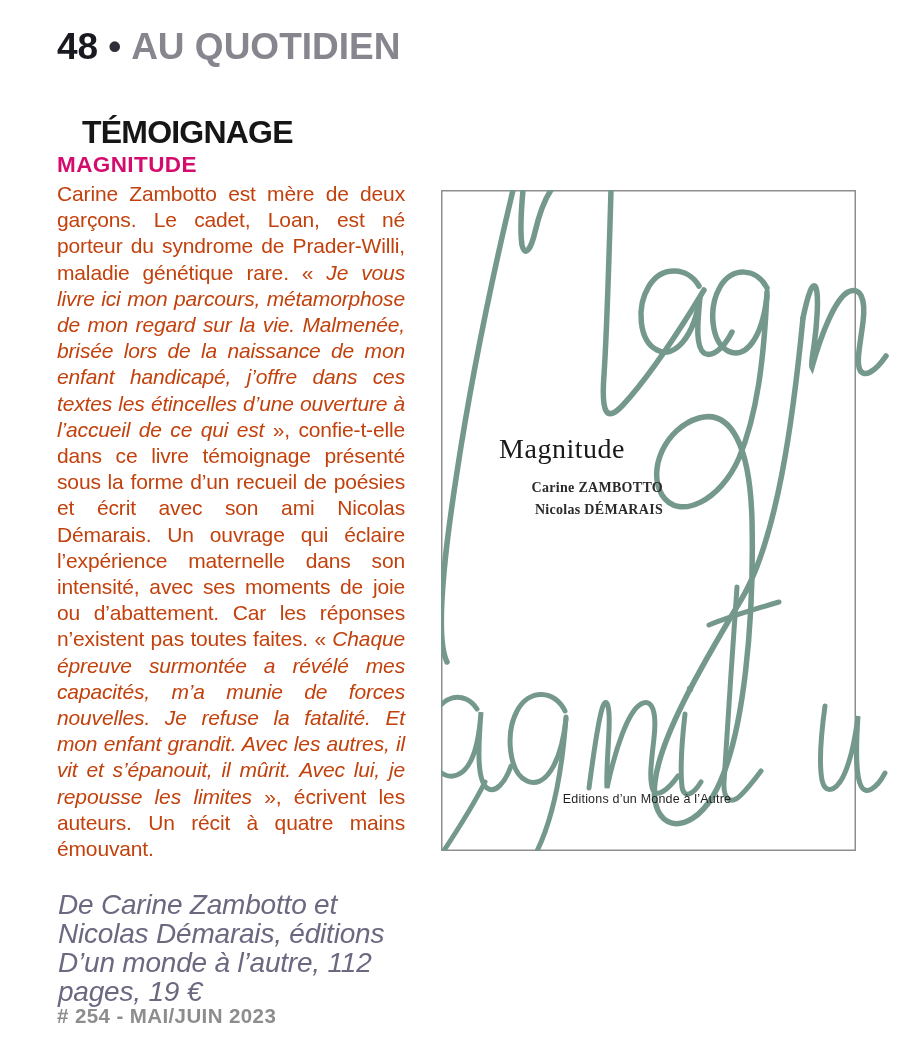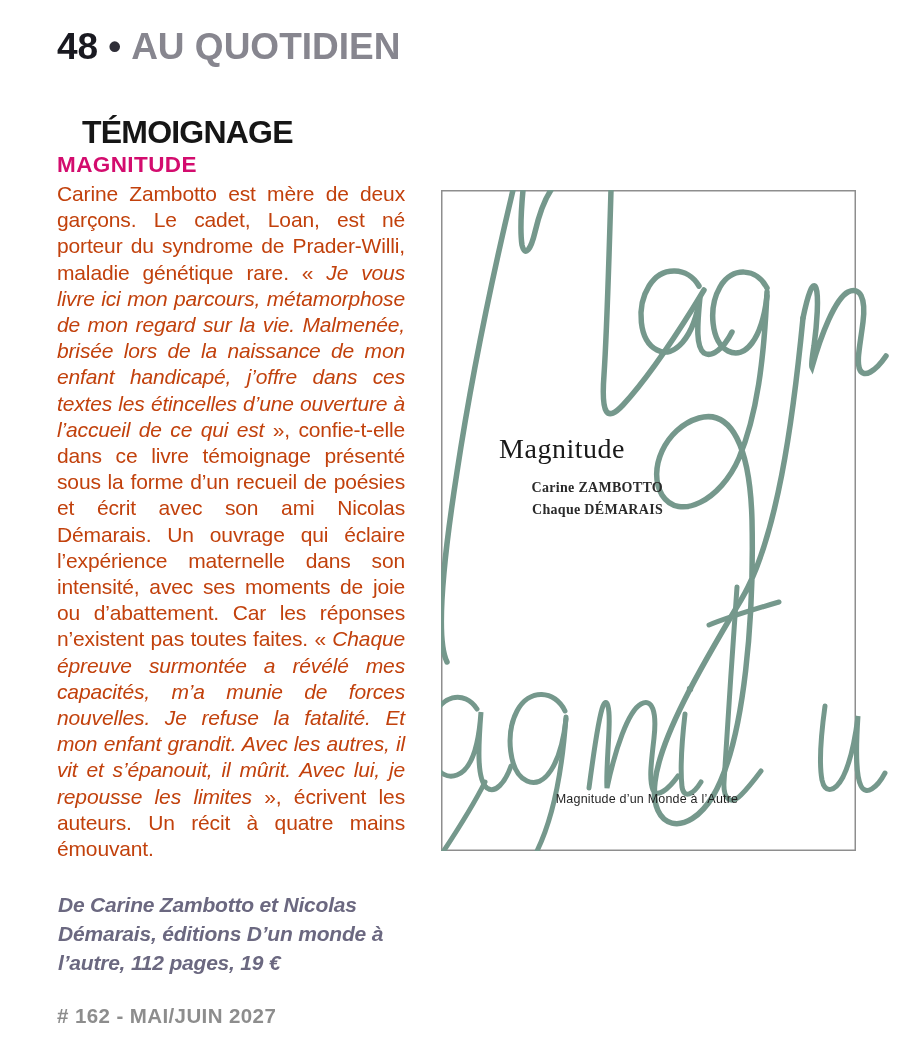--- a/index.html
+++ b/index.html
@@ -14,21 +14,21 @@
 
   .kicker{position:absolute;left:56px;top:114px;font-size:32px;font-weight:700;color:#161616;letter-spacing:-0.8px;margin-left:26px;}
   .article-title{position:absolute;left:57px;top:152px;font-size:22.5px;font-weight:700;color:#d30c6e;letter-spacing:0.4px;}
 
   .body-text{position:absolute;left:57px;top:181px;width:348px;
     font-size:21px;line-height:26.2px;color:#c2410c;text-align:justify;
     letter-spacing:-0.15px;hyphens:auto;-webkit-hyphens:auto;}
   .body-text .it{font-style:italic;}
 
   .credit{position:absolute;left:58px;top:890px;width:345px;
-    font-size:21px;line-height:29px;font-style:italic;font-weight:700;color:#6b6880;letter-spacing:-0.2px;}
+    font-size:28px;line-height:29px;font-style:italic;font-weight:400;color:#6b6880;letter-spacing:-0.2px;}
 
   .issue-footer{position:absolute;left:57px;top:1004px;font-size:20.5px;font-weight:700;color:#8d8d8d;letter-spacing:0.4px;}
 
   
   .cover{position:absolute;left:441px;top:190px;width:452px;height:661px;}
   .cover svg{position:absolute;left:0;top:0;display:block;}
   .cover-title{position:absolute;left:20px;top:243px;width:202px;text-align:center;
     font-family:"Liberation Serif",serif;font-size:28px;color:#191919;letter-spacing:0.5px;}
   .cover-authors{position:absolute;left:20px;top:287px;width:202px;text-align:right;
     font-family:"Liberation Serif",serif;font-size:14px;font-weight:700;line-height:22px;color:#2a2a2a;letter-spacing:0.3px;}
@@ -44,21 +44,21 @@
     <span class="num">48</span><span class="dot">•</span><span class="section">AU QUOTIDIEN</span>
   </div>
 
   <div class="kicker">TÉMOIGNAGE</div>
   <div class="article-title">MAGNITUDE</div>
 
   <div class="body-text"><span>Carine Zambotto est mère de deux garçons. Le cadet, Loan, est né porteur du syndrome de Prader-Willi, maladie génétique rare. « </span><span class="it">Je vous livre ici mon parcours, métamorphose de mon regard sur la vie. Malmenée, brisée lors de la naissance de mon enfant handicapé, j’offre dans ces textes les étincelles d’une ouverture à l’accueil de ce qui est</span><span> », confie-t-elle dans ce livre témoignage présenté sous la forme d’un recueil de poésies et écrit avec son ami Nicolas Démarais. Un ouvrage qui éclaire l’expérience maternelle dans son intensité, avec ses moments de joie ou d’abattement. Car les réponses n’existent pas toutes faites. « </span><span class="it">Chaque épreuve surmontée a révélé mes capacités, m’a munie de forces nouvelles. Je refuse la fatalité. Et mon enfant grandit. Avec les autres, il vit et s’épanouit, il mûrit. Avec lui, je repousse les limites</span><span> », écrivent les auteurs. Un récit à quatre mains émouvant.</span></div>
 
   <div class="credit">De Carine Zambotto et Nicolas Démarais, éditions D’un monde à l’autre, 112 pages, 19 €</div>
 
-  <div class="issue-footer"># 162 - MAI/JUIN 2027</div>
+  <div class="issue-footer"># 254 - MAI/JUIN 2023</div>
 
   <div class="cover">
     <svg width="452" height="661" viewBox="0 0 452 661" aria-hidden="true">
       <rect x="0.75" y="0.75" width="413.5" height="659.5" fill="#ffffff" stroke="#8e8e8e" stroke-width="1.5"></rect>
 
       <g fill="none" stroke="#75988c" stroke-width="5.5" stroke-linecap="round">
         <path d="M 6,472 C -6,448 2,372 16,282 C 30,190 52,84 72,0"></path>
         <path d="M 82,0 C 80,22 79,42 81,55 C 84,68 90,59 94,42 C 98,25 104,9 110,0"></path>
         <path d="M 170,0 C 168,70 166,140 163,185 C 160,225 166,232 182,215 C 205,190 232,150 252,118 C 257,110 260,105 263,100"></path>
         <path d="M 258,96 C 247,77 221,75 208,96 C 195,117 198,151 216,160 C 233,169 253,148 259,107 C 256,137 255,157 263,163 C 271,168 283,158 291,142"></path>
@@ -76,18 +76,18 @@
         <path d="M 244,524 C 241,550 239,578 241,597 C 243,609 252,605 260,592"></path>
         <circle cx="249" cy="499" r="3.2" fill="#75988c" stroke="none"></circle>
         <path d="M 296,397 C 292,455 286,540 283,592 C 282,610 290,615 300,605 C 307,598 314,589 320,581"></path>
         <path d="M 268,435 C 290,426 314,419 338,412"></path>
         <path d="M 384,516 C 380,545 378,574 381,590 C 384,604 394,602 402,587 C 409,573 414,550 417,526 C 415,556 414,584 420,596 C 425,606 436,598 444,583"></path>
       </g>
     </svg>
     <div class="cover-title">Magnitude</div>
     <div class="cover-authors">
       <div>Carine ZAMBOTTO</div>
-      <div>Chaque DÉMARAIS</div>
+      <div>Nicolas DÉMARAIS</div>
     </div>
-    <div class="cover-publisher">Magnitude d’un Monde à l’Autre</div>
+    <div class="cover-publisher">Editions d’un Monde à l’Autre</div>
   </div>
 
 </div>
 
 </body></html>

